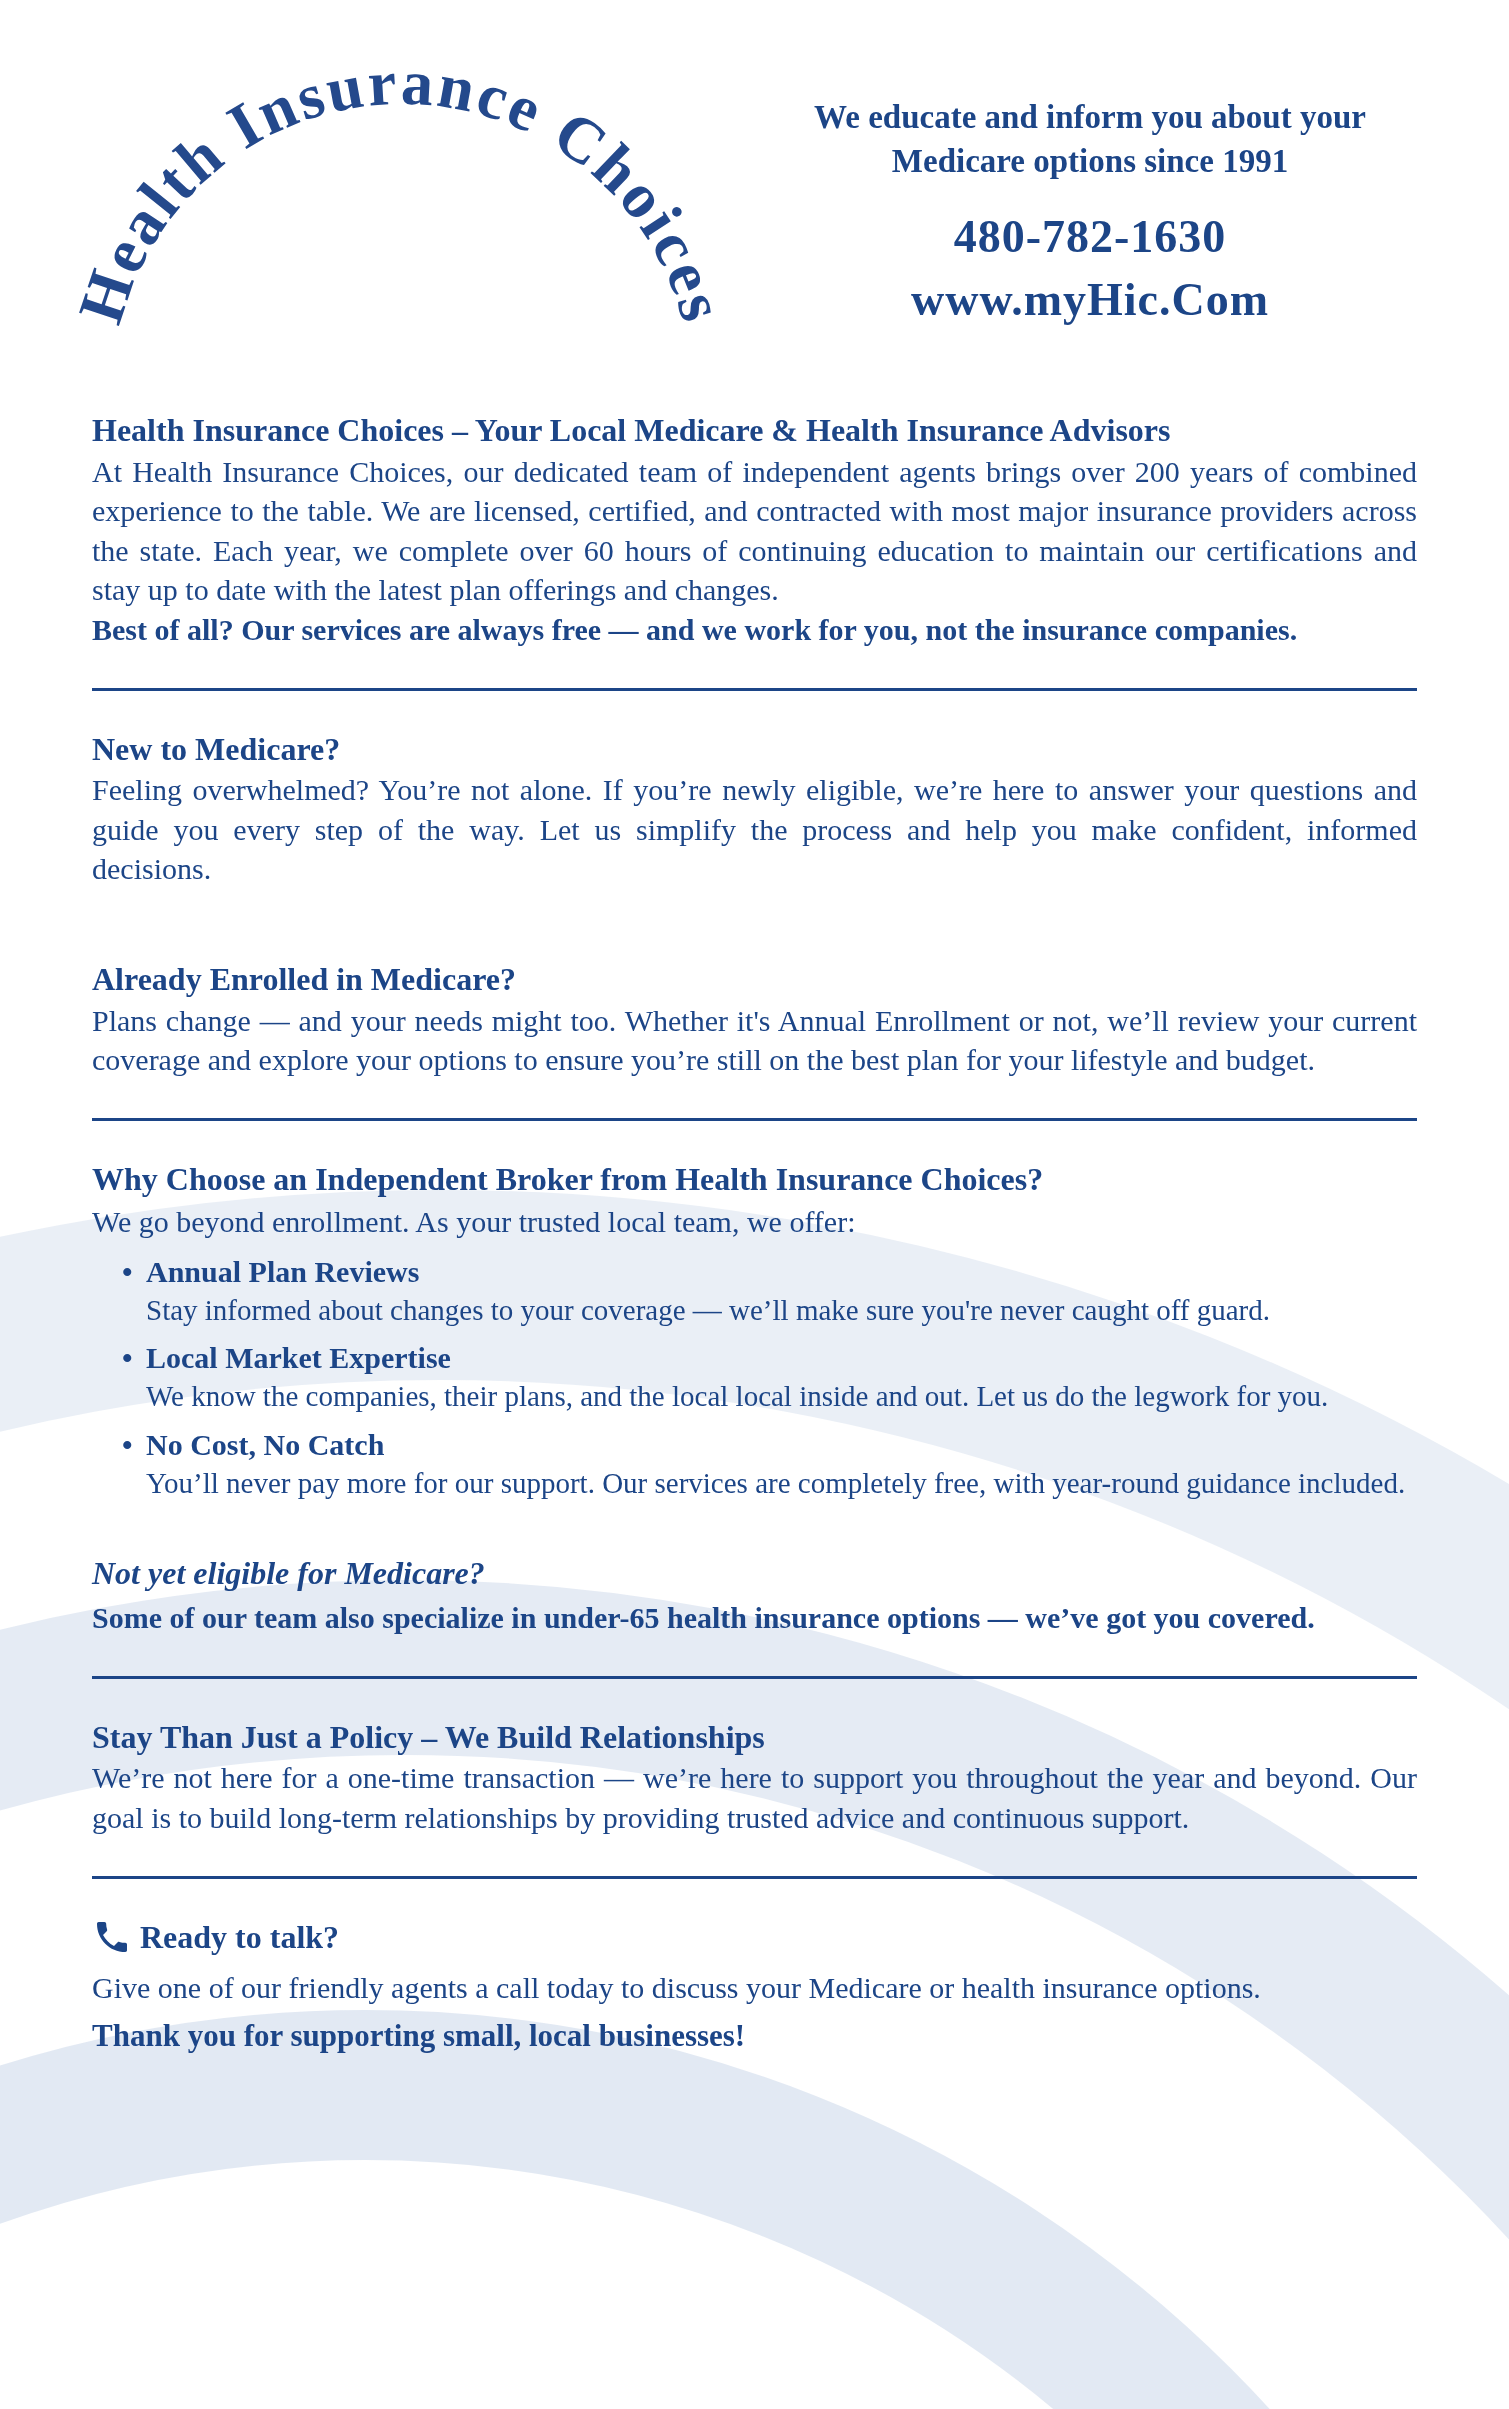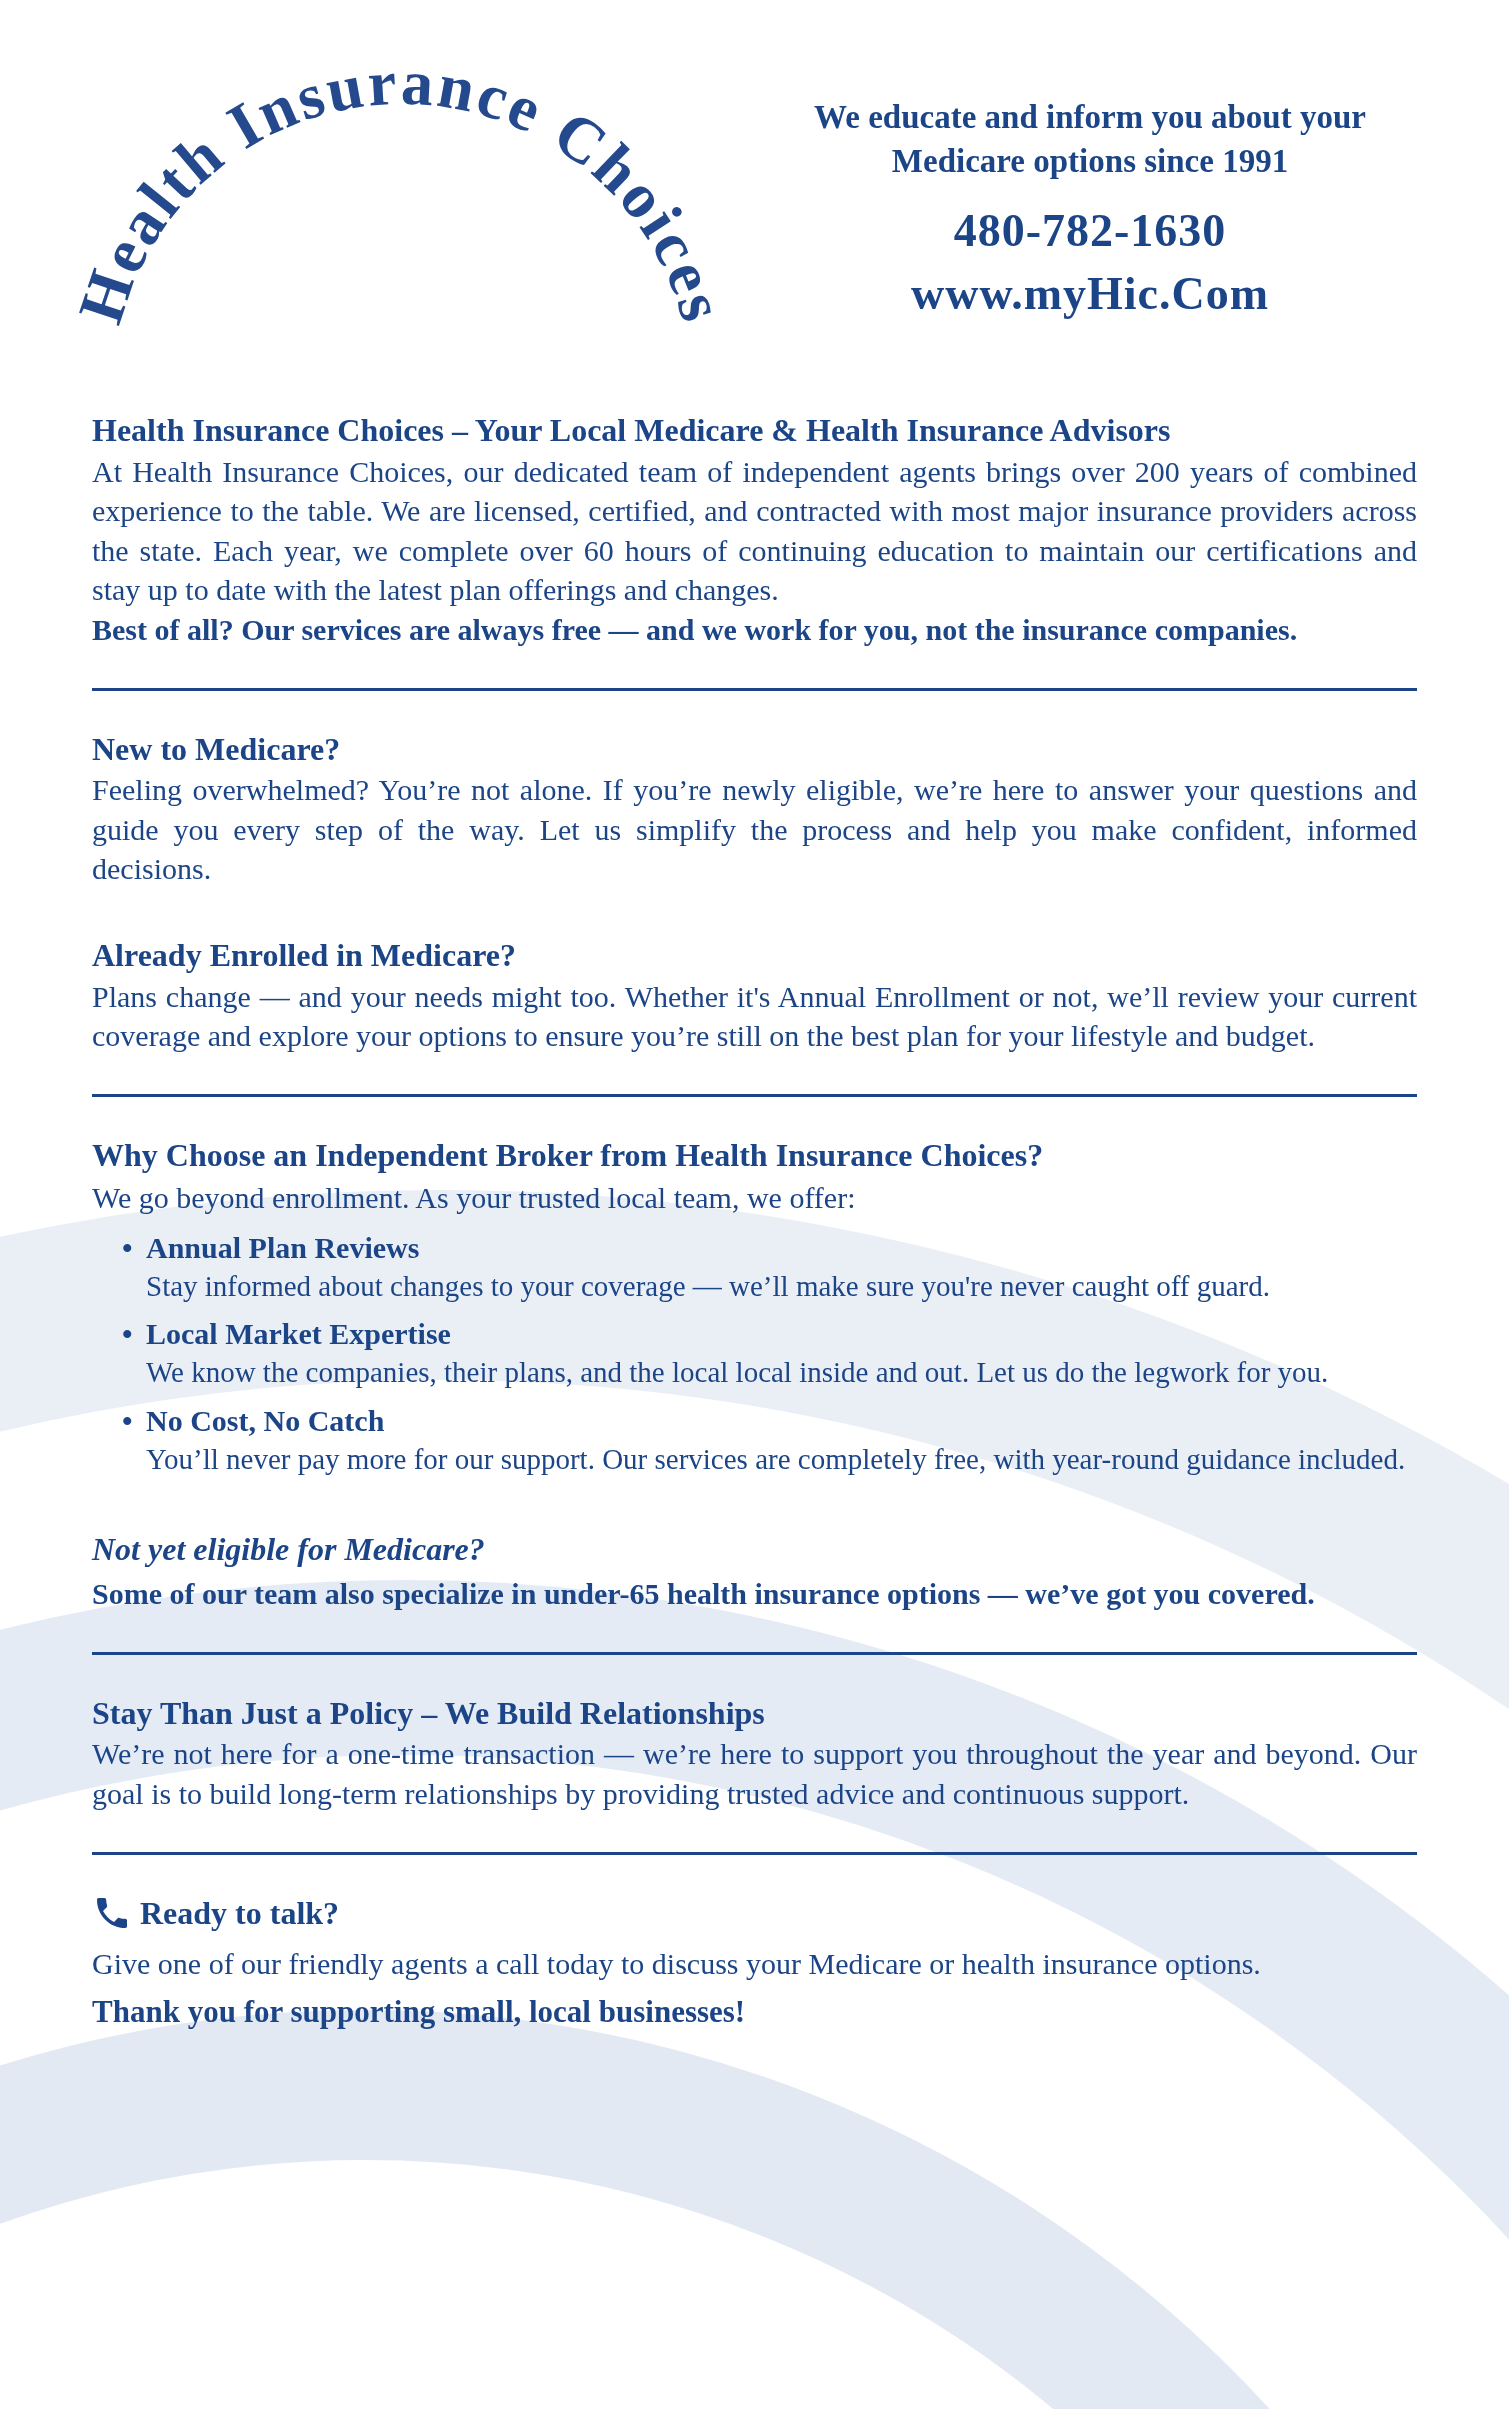--- a/index.html
+++ b/index.html
@@ -29,33 +29,33 @@
   .arc-wrap { position: absolute; left: 72px; top: 14px; }
   .arc-text {
     font-family: "Liberation Serif", serif;
     font-weight: bold;
     font-size: 64px;
     fill: #24498c;
     letter-spacing: 3px;
   }
   .header-right { position: absolute; left: 740px; top: 96px; width: 700px; text-align: center; }
   .tagline { font-weight: bold; font-size: 33px; line-height: 1.32; }
-  .phone   { font-weight: bold; font-size: 46px; margin-top: 21px; letter-spacing: 1px; }
+  .phone   { font-weight: bold; font-size: 46px; margin-top: 27px; letter-spacing: 1px; }
   .website { font-weight: bold; font-size: 46px; margin-top: 10px; letter-spacing: 1px; }
 
   .content { position: relative; z-index: 1; padding: 0 92px; }
 
   h2 { font-size: 32px; line-height: 1.3; margin: 0; font-weight: bold; }
   p  { margin: 0; font-size: 30px; line-height: 1.32; }
   .justify { text-align: justify; }
   .bold { font-weight: bold; }
   .italic { font-style: italic; }
 
   hr.divider { border: none; border-top: 3px solid #1c4587; margin: 38px 0; }
-  .sub-gap { margin-top: 46px; }
+  .sub-gap { margin-top: 70px; }
 
   .why-intro { margin-top: 2px; }
   .bullets { list-style: none; margin: 10px 0 0 0; padding: 0; }
   .bullets li { margin-top: 9px; }
   .bullet-line { display: flex; font-size: 30px; line-height: 1.3; }
   .bullet-marker { width: 24px; margin-left: 30px; font-weight: bold; }
   .bullet-title { font-weight: bold; }
   .bullet-desc { margin-left: 54px; font-size: 29px; line-height: 1.33; }
 
   .u65 { margin-top: 50px; font-family: Liberation Serif, serif; }

